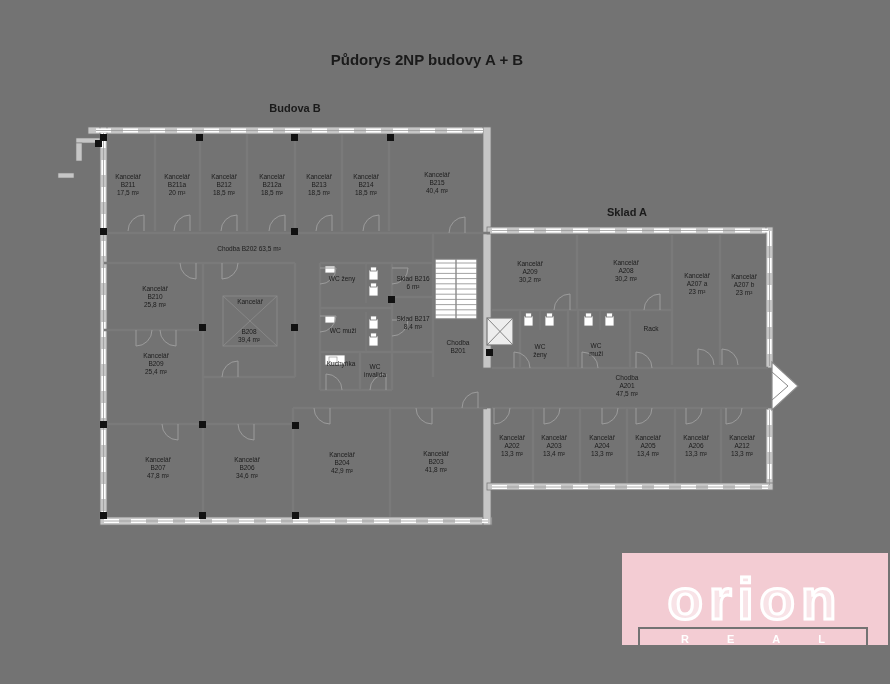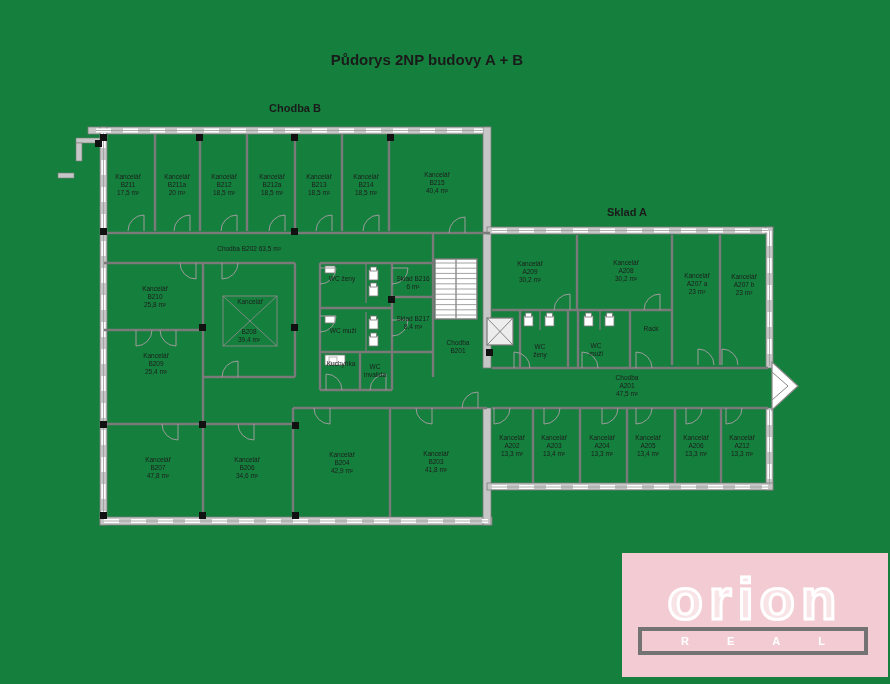--- a/index.html
+++ b/index.html
@@ -1,40 +1,40 @@
 <!DOCTYPE html>
 <html><head>
 <meta charset="utf-8">
 <style>
   html,body{margin:0;padding:0;background:#ffffff;}
-  #page{position:relative;width:890px;height:684px;background:#15803d;overflow:hidden;
+  #page{position:relative;width:890px;height:684px;background:#737373;overflow:hidden;
         font-family:"Liberation Sans","DejaVu Sans",sans-serif;}
   #plan-title{position:absolute;left:427px;top:59px;transform:translate(-50%,-50%);
         font-size:15px;font-weight:bold;color:#1a1a1a;white-space:nowrap;}
   .bldg-label{position:absolute;transform:translate(-50%,-50%);font-size:11px;font-weight:bold;color:#1a1a1a;white-space:nowrap;}
   #bldg-b{left:295px;top:108px;}
   #bldg-a{left:627px;top:212px;}
   #plan-svg{position:absolute;left:0;top:0;}
   #labels{position:absolute;left:0;top:0;width:890px;height:684px;pointer-events:none;}
   .room-label{position:absolute;transform:translate(-50%,-50%);text-align:center;
         font-size:6.5px;line-height:8px;color:#1c1c1c;white-space:nowrap;}
-  #logo-box{position:absolute;left:622px;top:553px;width:266px;height:124px;background:#f3ccd3;}
+  #logo-box{position:absolute;left:622px;top:553px;width:266px;height:92px;background:#f3ccd3;}
   #logo-brand{position:absolute;left:50%;top:46px;transform:translate(-50%,-50%);
         font-size:58px;font-weight:bold;letter-spacing:6px;line-height:1;
         color:rgba(255,255,255,0.45);-webkit-text-stroke:3px #ffffff;}
-  #logo-sub{position:absolute;left:16px;right:20px;top:74px;height:20px;border:4px solid #737373;
+  #logo-sub{position:absolute;left:16px;right:20px;top:74px;height:20px;border:2px solid #737373;
         color:#ffffff;font-size:11px;font-weight:bold;display:flex;align-items:center;
         justify-content:center;letter-spacing:38px;text-indent:38px;}
 </style>
 </head>
 <body>
 
 <div id="page">
   <div id="plan-title">Půdorys 2NP budovy A + B</div>
-  <div id="bldg-b" class="bldg-label">Chodba B</div>
+  <div id="bldg-b" class="bldg-label">Budova B</div>
   <div id="bldg-a" class="bldg-label">Sklad A</div>
 
   <svg id="plan-svg" width="890" height="684" viewBox="0 0 890 684">
       <rect x="76" y="138" width="26" height="5" fill="#c6c6c6" stroke="#7a7a7a" stroke-width="0.6"></rect>
       <rect x="76" y="143" width="6" height="18" fill="#c6c6c6" stroke="#7a7a7a" stroke-width="0.6"></rect>
       <rect x="58" y="173" width="16" height="5" fill="#c6c6c6" stroke="#7a7a7a" stroke-width="0.6"></rect>
       <rect x="88" y="127" width="402" height="7" fill="#c6c6c6" stroke="#7a7a7a" stroke-width="0.8"></rect>
       <rect x="100" y="127" width="7" height="398" fill="#c6c6c6" stroke="#7a7a7a" stroke-width="0.8"></rect>
       <rect x="100" y="517" width="392" height="8" fill="#c6c6c6" stroke="#7a7a7a" stroke-width="0.8"></rect>
       <rect x="483" y="127" width="8" height="241" fill="#c6c6c6" stroke="#7a7a7a" stroke-width="0.8"></rect>

